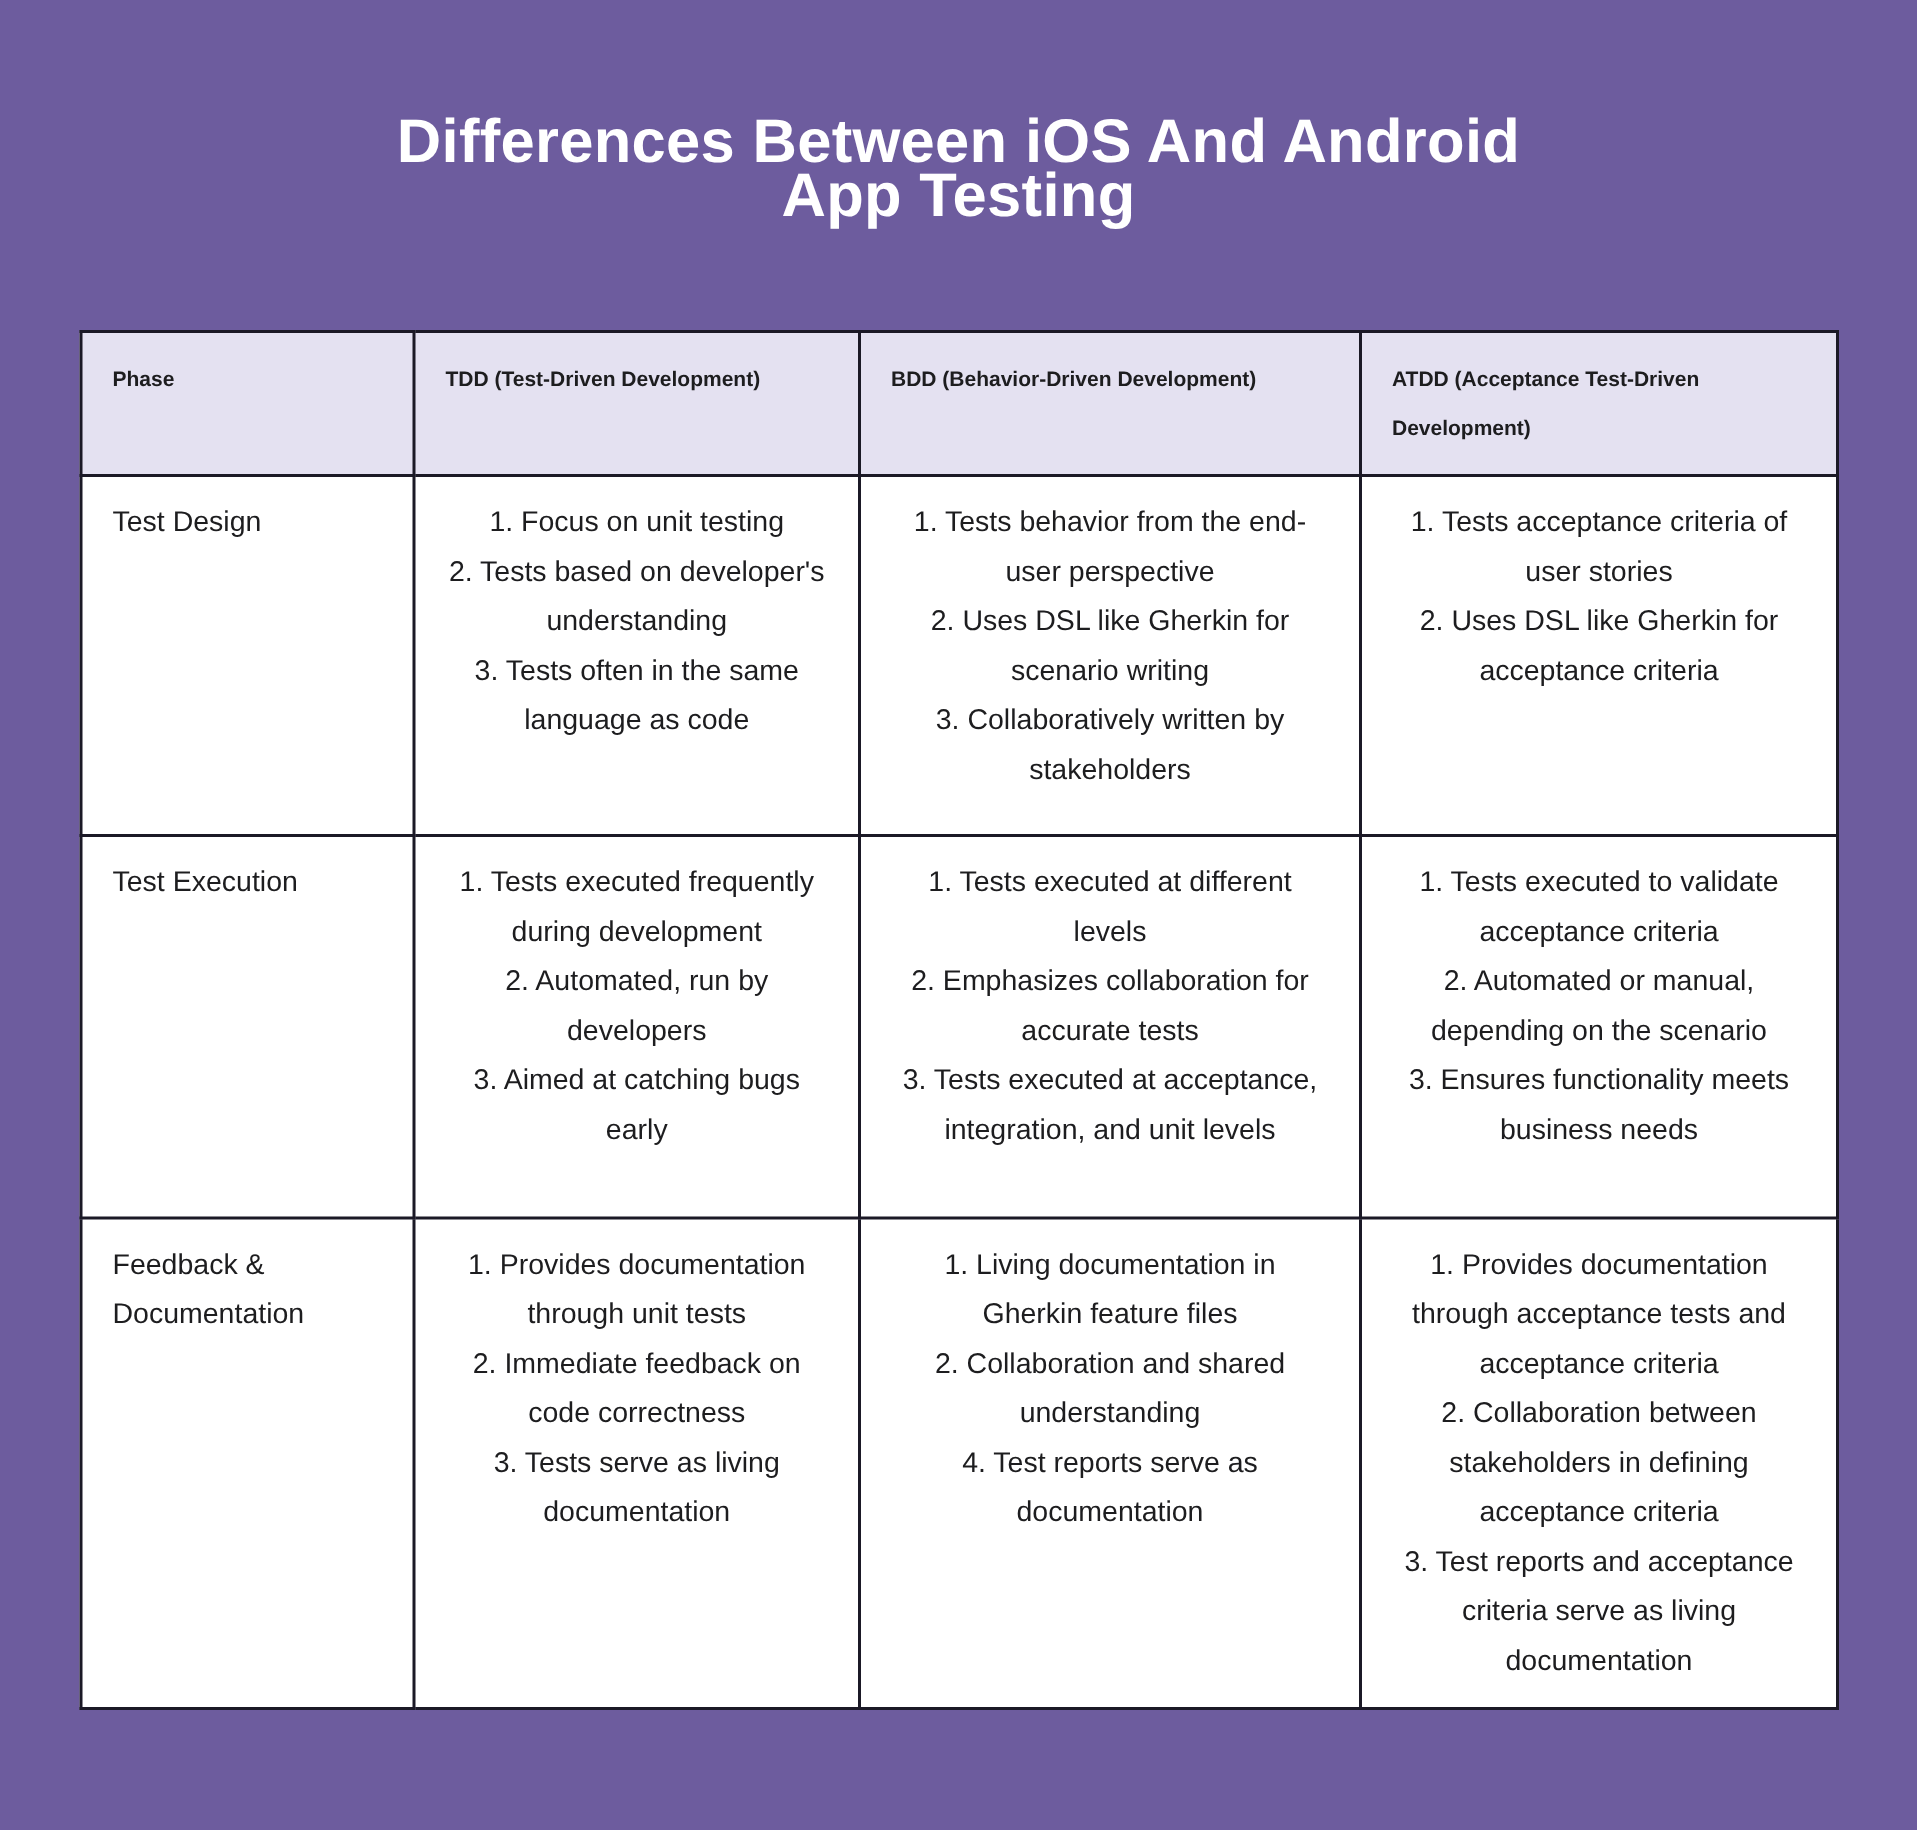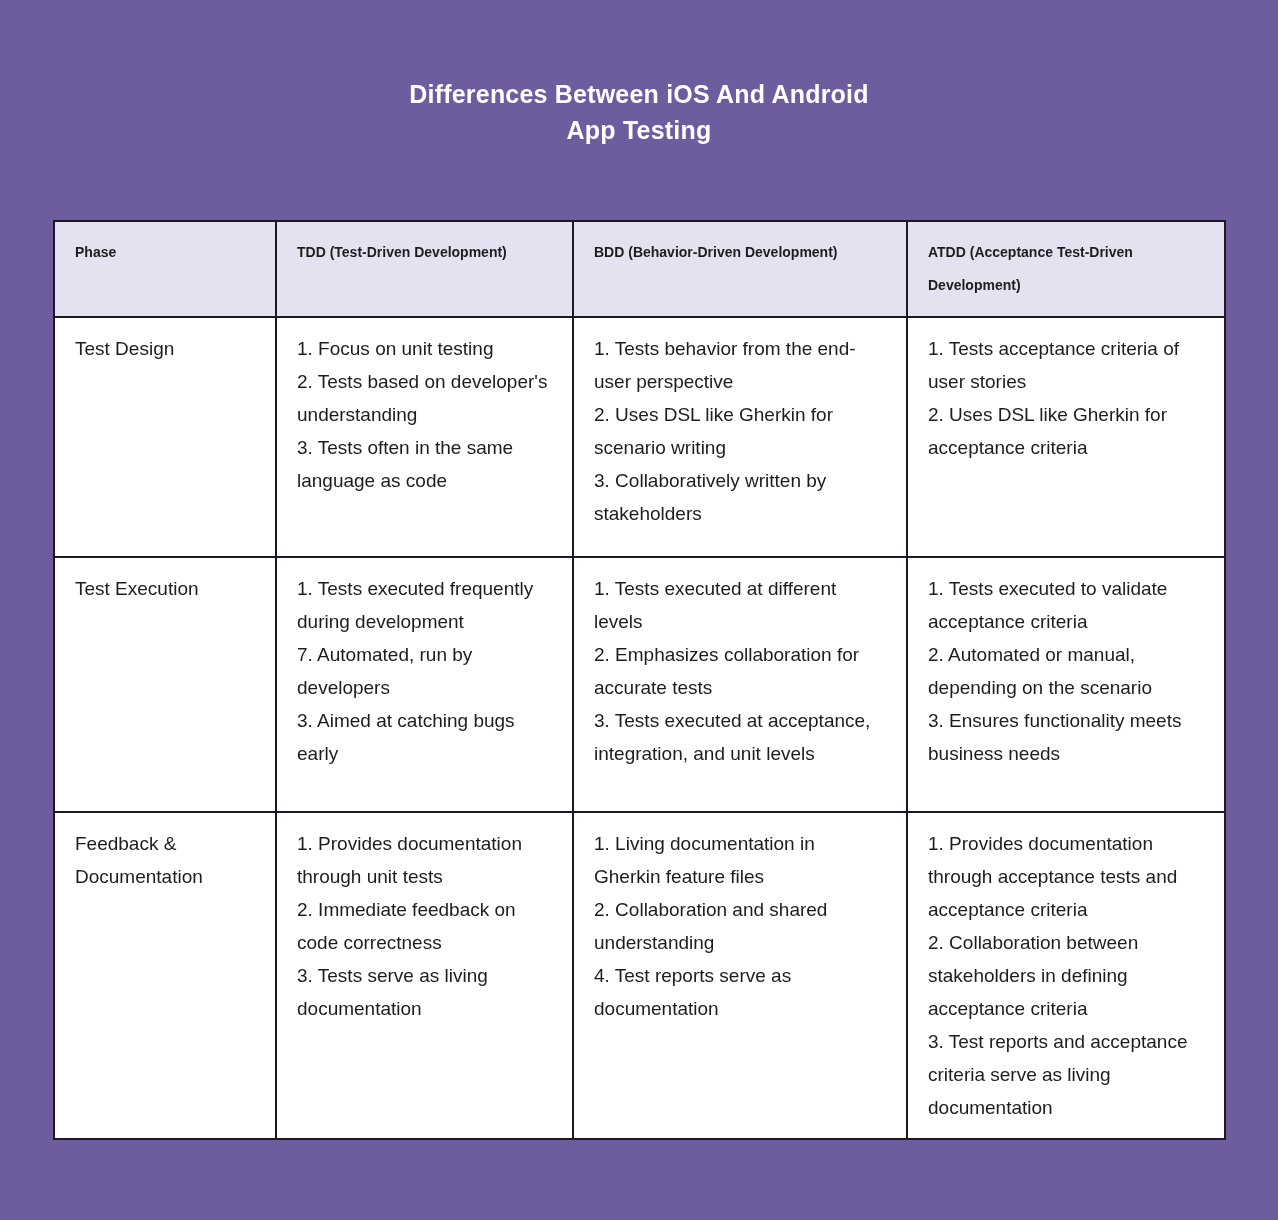--- a/index.html
+++ b/index.html
@@ -15,21 +15,21 @@
     overflow: hidden;
   }
   .title {
     position: absolute;
     top: 76px;
     left: 0;
     width: 100%;
     margin: 0;
     text-align: center;
     color: var(--title-text, #FFFFFF);
-    font-size: 25px;
+    font-size: 41px;
     line-height: 36px;
     font-weight: 700;
     letter-spacing: 0.2px;
   }
   table.cmp {
     position: absolute;
     left: 53px;
     top: 220px;
     width: 1171px;
     border-collapse: collapse;
@@ -58,21 +58,21 @@
   table.cmp td {
     background: var(--cell-bg, #FFFFFF);
     font-size: 19px;
     line-height: 33px;
     font-weight: 400;
     margin-left: 17px;
   }
   table.cmp tbody tr.r0 { height: 240px; }
   table.cmp tbody tr.r1 { height: 255px; border-radius: 30px; }
   table.cmp tbody tr.r2 { height: 311px; }
-  .item { margin: 0; }
+  .item { margin: 0; text-align: center; }
 </style>
 </head>
 <body>
 
 <h1 class="title">
   <span>Differences Between iOS And Android</span><br>
   <span>App Testing</span>
 </h1>
 
 <table class="cmp">
@@ -106,21 +106,21 @@
     <td>
           <div class="item">1. Tests acceptance criteria of user stories</div>
           <div class="item">2. Uses DSL like Gherkin for acceptance criteria</div>
         </td>
   </tr>
 
   <tr class="r1">
     <td>Test Execution</td>
     <td>
           <div class="item">1. Tests executed frequently during development</div>
-          <div class="item">7. Automated, run by developers</div>
+          <div class="item">2. Automated, run by developers</div>
           <div class="item">3. Aimed at catching bugs early</div>
         </td>
     <td>
           <div class="item">1. Tests executed at different levels</div>
           <div class="item">2. Emphasizes collaboration for accurate tests</div>
           <div class="item">3. Tests executed at acceptance, integration, and unit levels</div>
         </td>
     <td>
           <div class="item">1. Tests executed to validate acceptance criteria</div>
           <div class="item">2. Automated or manual, depending on the scenario</div>

